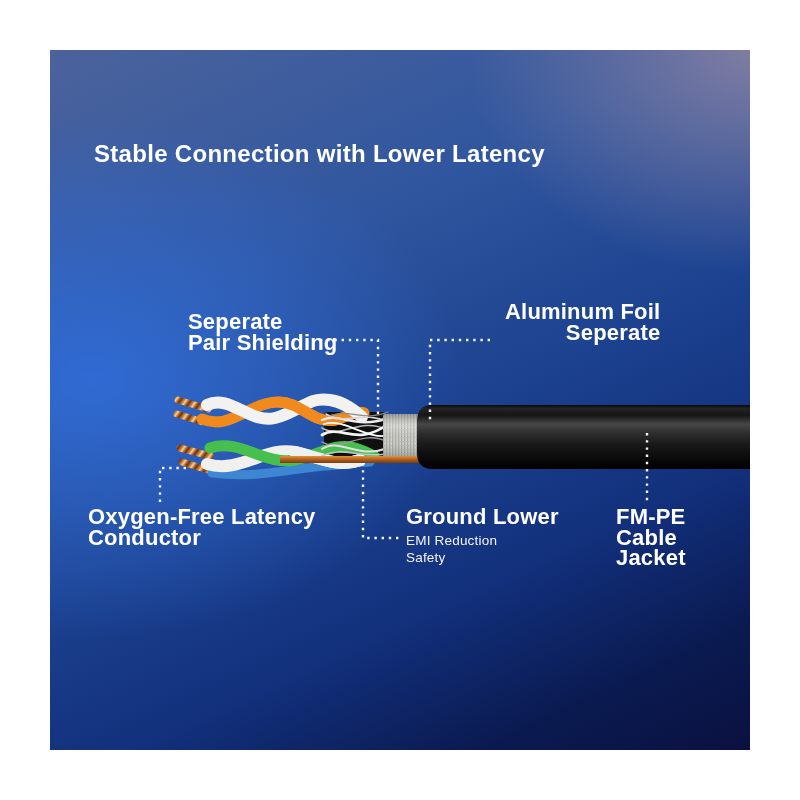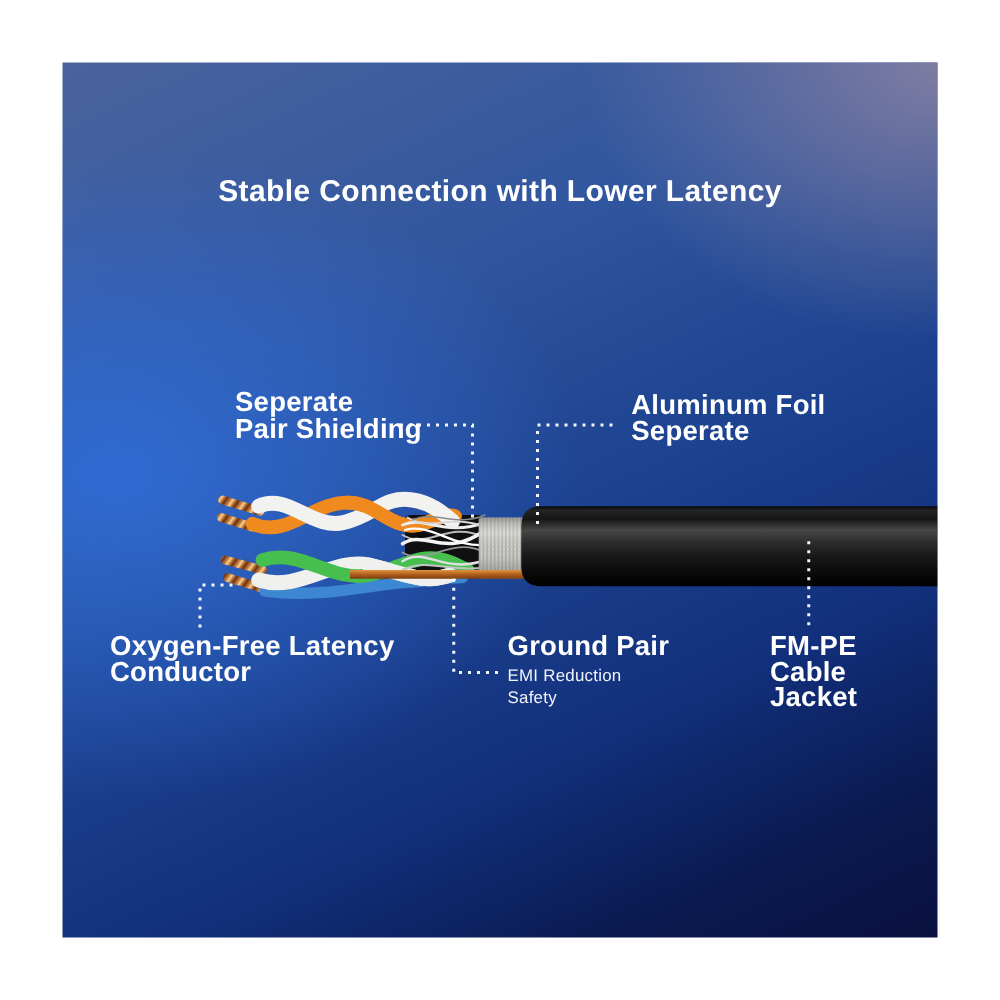--- a/index.html
+++ b/index.html
@@ -3,22 +3,22 @@
 <meta charset="utf-8">
 <style>
   html,body{margin:0;padding:0;background:#ffffff;font-family:"Liberation Sans",sans-serif;}
   .stage{position:relative;width:800px;height:800px;background:#ffffff;margin:0 auto;overflow:hidden;}
   .content{position:absolute;left:50px;top:50px;width:700px;height:700px;overflow:hidden;
     background:
       radial-gradient(85% 60% at 6% 47%, rgba(48,108,214,0.95) 0%, rgba(48,108,214,0) 62%),
       radial-gradient(70% 55% at 100% 0%, rgba(134,128,162,0.92) 0%, rgba(134,128,162,0) 58%),
       linear-gradient(155deg, #4b639c 0%, #30569f 30%, #1d4391 52%, #12307c 72%, #0a1a50 88%, #0a1140 100%);
   }
-  .title{position:absolute;left:0;top:86px;width:100%;text-align:center;color:#fff;
-    font-size:24px;font-weight:700;line-height:35px;letter-spacing:0.3px;}
+  .title{position:absolute;left:0;top:86px;width:100%;text-align:left;color:#fff;
+    font-size:24px;font-weight:700;line-height:35px;letter-spacing:0.3px;padding-left:44px;}
   .title span{display:block;}
   .callout{position:absolute;color:#fff;font-weight:700;font-size:22px;line-height:20.5px;letter-spacing:0.2px;}
   .callout span{display:block;}
   .callout-sub{position:absolute;color:#f2f4f8;font-weight:500;font-size:13.5px;line-height:16.5px;letter-spacing:0.2px;}
   .callout-sub span{display:block;}
   svg.cable{position:absolute;left:0;top:0;}
 </style>
 </head>
 <body>
 
@@ -124,32 +124,32 @@
         <polyline points="313,413 313,488 350,488"></polyline>
         <polyline points="597,383 597,454"></polyline>
       </g>
     </svg>
 
     <div class="callout" style="left:138px;top:262px;">
       <span>Seperate</span>
       <span>Pair Shielding</span>
     </div>
 
-    <div class="callout" style="left:455px;top:264px;">
+    <div class="callout" style="left:455px;top:252px;text-align:right;">
       <span>Aluminum Foil</span>
       <span>Seperate</span>
     </div>
 
     <div class="callout" style="left:38px;top:457px;">
       <span>Oxygen-Free Latency</span>
       <span>Conductor</span>
     </div>
 
     <div class="callout" style="left:356px;top:457px;">
-      <span>Ground Pair</span>
+      <span>Ground Lower</span>
     </div>
     <div class="callout-sub" style="left:356px;top:483px;">
       <span>EMI Reduction</span>
       <span>Safety</span>
     </div>
 
     <div class="callout" style="left:566px;top:457px;">
       <span>FM-PE Cable</span>
       <span>Jacket</span>
     </div>

